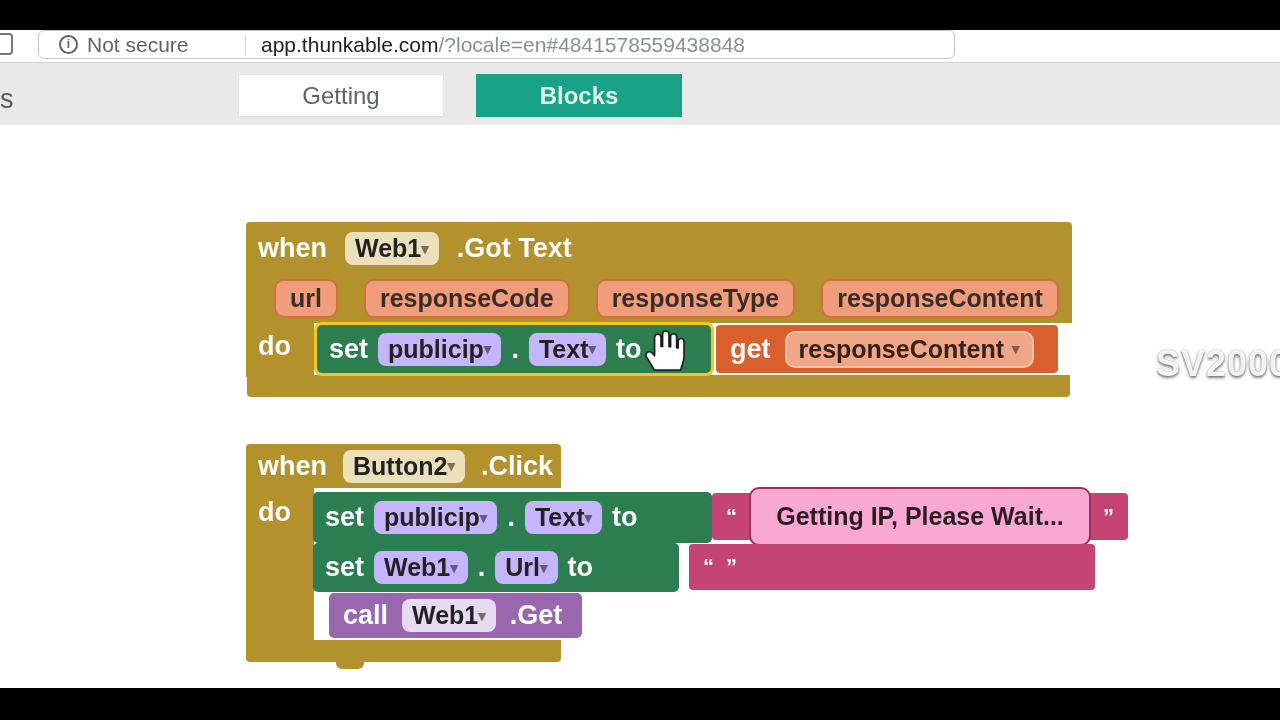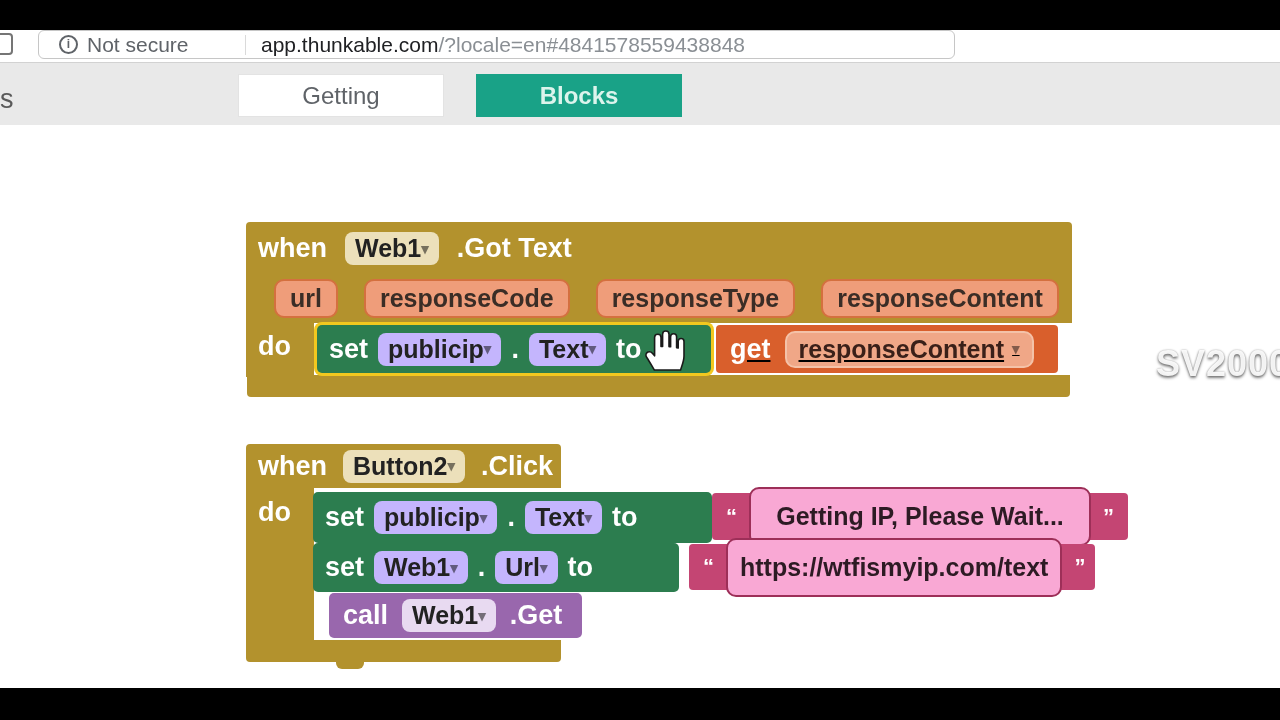--- a/index.html
+++ b/index.html
@@ -118,21 +118,21 @@
         <span class="arr">▾</span>
       </span>
     <span class="blk-txt">.</span>
     <span class="field field-mint">
         <span>Text</span>
         <span class="arr">▾</span>
       </span>
     <span class="blk-txt">to</span>
   </div>
 
-  <div class="abs orange brow" style="left:716px; top:200px; width:342px; height:48px; padding:0 14px; gap:14px;text-decoration:underline;">
+  <div class="abs orange brow" style="left:716px; top:200px; width:342px; height:48px; padding:0 14px; gap:14px;">
     <span class="blk-txt">get</span>
     <span class="pill-get">
         <span>responseContent</span>
         <span class="arr">▾</span>
       </span>
   </div>
 
   <div class="abs gold brow" style="left:246px; top:319px; width:315px; height:44px; border-radius:4px 4px 0 0; padding-left:12px; gap:16px;">
     <span class="blk-txt">when</span>
     <span class="field">
@@ -172,21 +172,20 @@
       </span>
     <span class="blk-txt">.</span>
     <span class="field field-mint">
         <span>Url</span>
         <span class="arr">▾</span>
       </span>
     <span class="blk-txt">to</span>
   </div>
   <div class="abs magenta brow" style="left:689px; top:419px; width:406px; height:46px; padding:0 14px; gap:12px;">
     <span class="quote">“</span>
-    <span class="strfield">https://wtfismyip.com/text</span>
     <span class="quote">”</span>
   </div>
 
   <div class="abs purple brow" style="left:313px; top:468px; width:253px; height:45px; padding:0 14px; gap:14px;margin-left:16px;">
     <span class="blk-txt">call</span>
     <span class="field field-lav">
         <span>Web1</span>
         <span class="arr">▾</span>
       </span>
     <span class="blk-txt">.Get</span>

